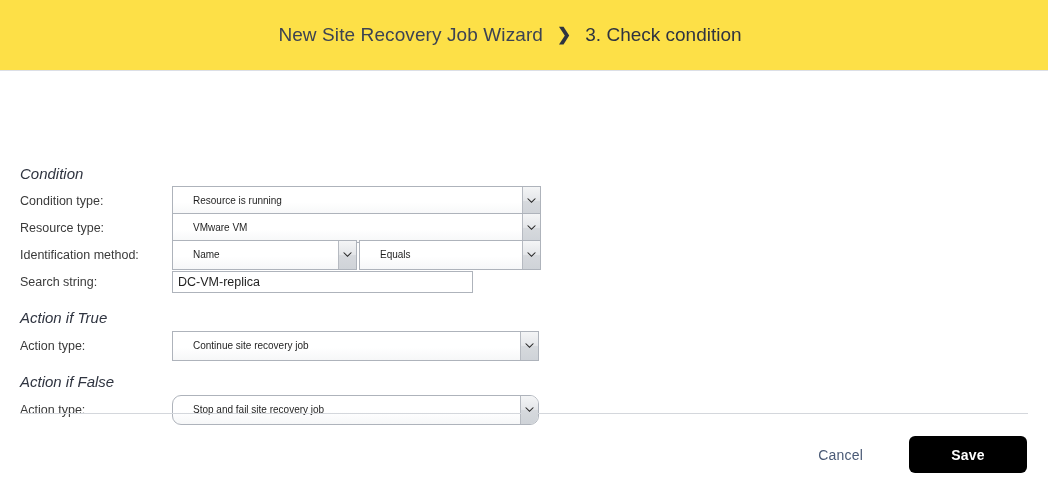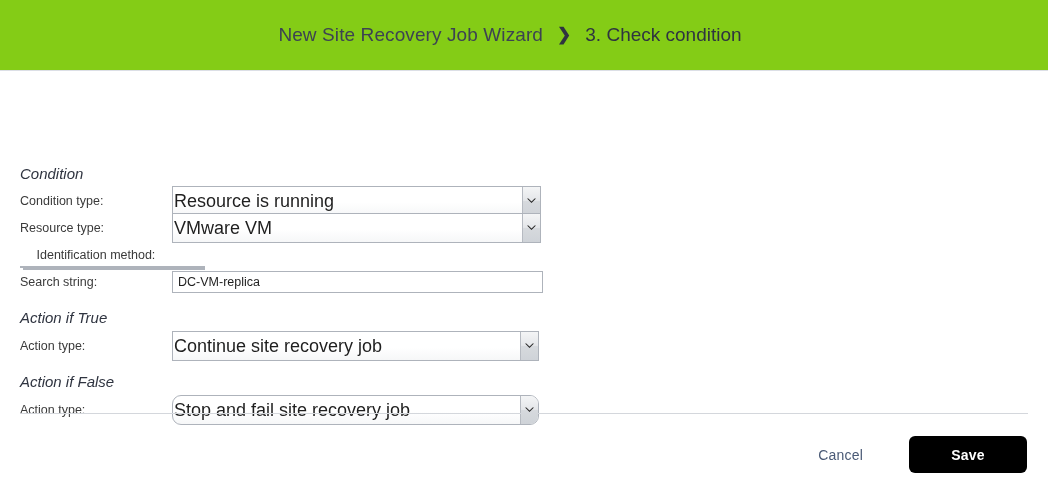--- a/index.html
+++ b/index.html
@@ -12,21 +12,21 @@
     background: #ffffff;
     font-family: "Liberation Sans", sans-serif;
     color: #333333;
     overflow: hidden;
     position: relative;
   }
 
   
   .wizard-header {
     height: 71px;
-    background: #84cc16;
+    background: #fde047;
     border-bottom: 1px solid #dcdfe6;
     display: flex;
     align-items: center;
     justify-content: center;
     box-sizing: border-box;
   }
   .breadcrumb {
     display: flex;
     align-items: center;
     gap: 14px;
@@ -82,23 +82,23 @@
 
   
   .sel {
     position: relative;
     height: 30px;
     box-sizing: border-box;
     border: 1px solid #aeb3bb;
     background: linear-gradient(to bottom, #ffffff 0%, #ffffff 55%, #f6f7f8 100%);
     display: flex;
     align-items: center;
-    font-size: 18px;
+    font-size: 10px;
     color: #1f1f1f;
-    padding-left: 1px;
+    padding-left: 20px;
     cursor: default;
     overflow: hidden;
   }
   .sel .sel-text {
     line-height: 20px;
     white-space: nowrap;
     overflow: hidden;
   }
   .sel-arrow {
     position: absolute;
@@ -203,21 +203,21 @@
     <div class="sel" style="width:369px;">
       <span class="sel-text">VMware VM</span>
       <span class="sel-arrow">
         <svg width="11" height="8" viewBox="0 0 11 8">
             <path d="M1 1.5 L5.5 6 L10 1.5 L8.6 1.5 L5.5 4.6 L2.4 1.5 Z" fill="#2b2b2b"></path>
           </svg>
       </span>
     </div>
   </div>
 
-  <div class="field-row" style="top:173px;flex-direction:column;">
+  <div class="field-row" style="top:173px;">
     <span class="field-label">Identification method:</span>
     <div class="sel" style="width:185px;">
       <span class="sel-text">Name</span>
       <span class="sel-arrow">
         <svg width="11" height="8" viewBox="0 0 11 8">
             <path d="M1 1.5 L5.5 6 L10 1.5 L8.6 1.5 L5.5 4.6 L2.4 1.5 Z" fill="#2b2b2b"></path>
           </svg>
       </span>
     </div>
     <div class="sel" style="width:182px; margin-left:2px;">
@@ -225,21 +225,21 @@
       <span class="sel-arrow">
         <svg width="11" height="8" viewBox="0 0 11 8">
             <path d="M1 1.5 L5.5 6 L10 1.5 L8.6 1.5 L5.5 4.6 L2.4 1.5 Z" fill="#2b2b2b"></path>
           </svg>
       </span>
     </div>
   </div>
 
   <div class="field-row" style="top:200px;">
     <span class="field-label">Search string:</span>
-    <input class="txt" style="width: 371px;" type="text" value="DC-VM-replica">
+    <input class="txt" style="width: 301px;" type="text" value="DC-VM-replica">
   </div>
 
   <div class="section-heading" style="top:238px;">Action if True</div>
 
   <div class="field-row" style="top:264px;">
     <span class="field-label">Action type:</span>
     <div class="sel" style="width:367px;">
       <span class="sel-text">Continue site recovery job</span>
       <span class="sel-arrow">
         <svg width="11" height="8" viewBox="0 0 11 8">

